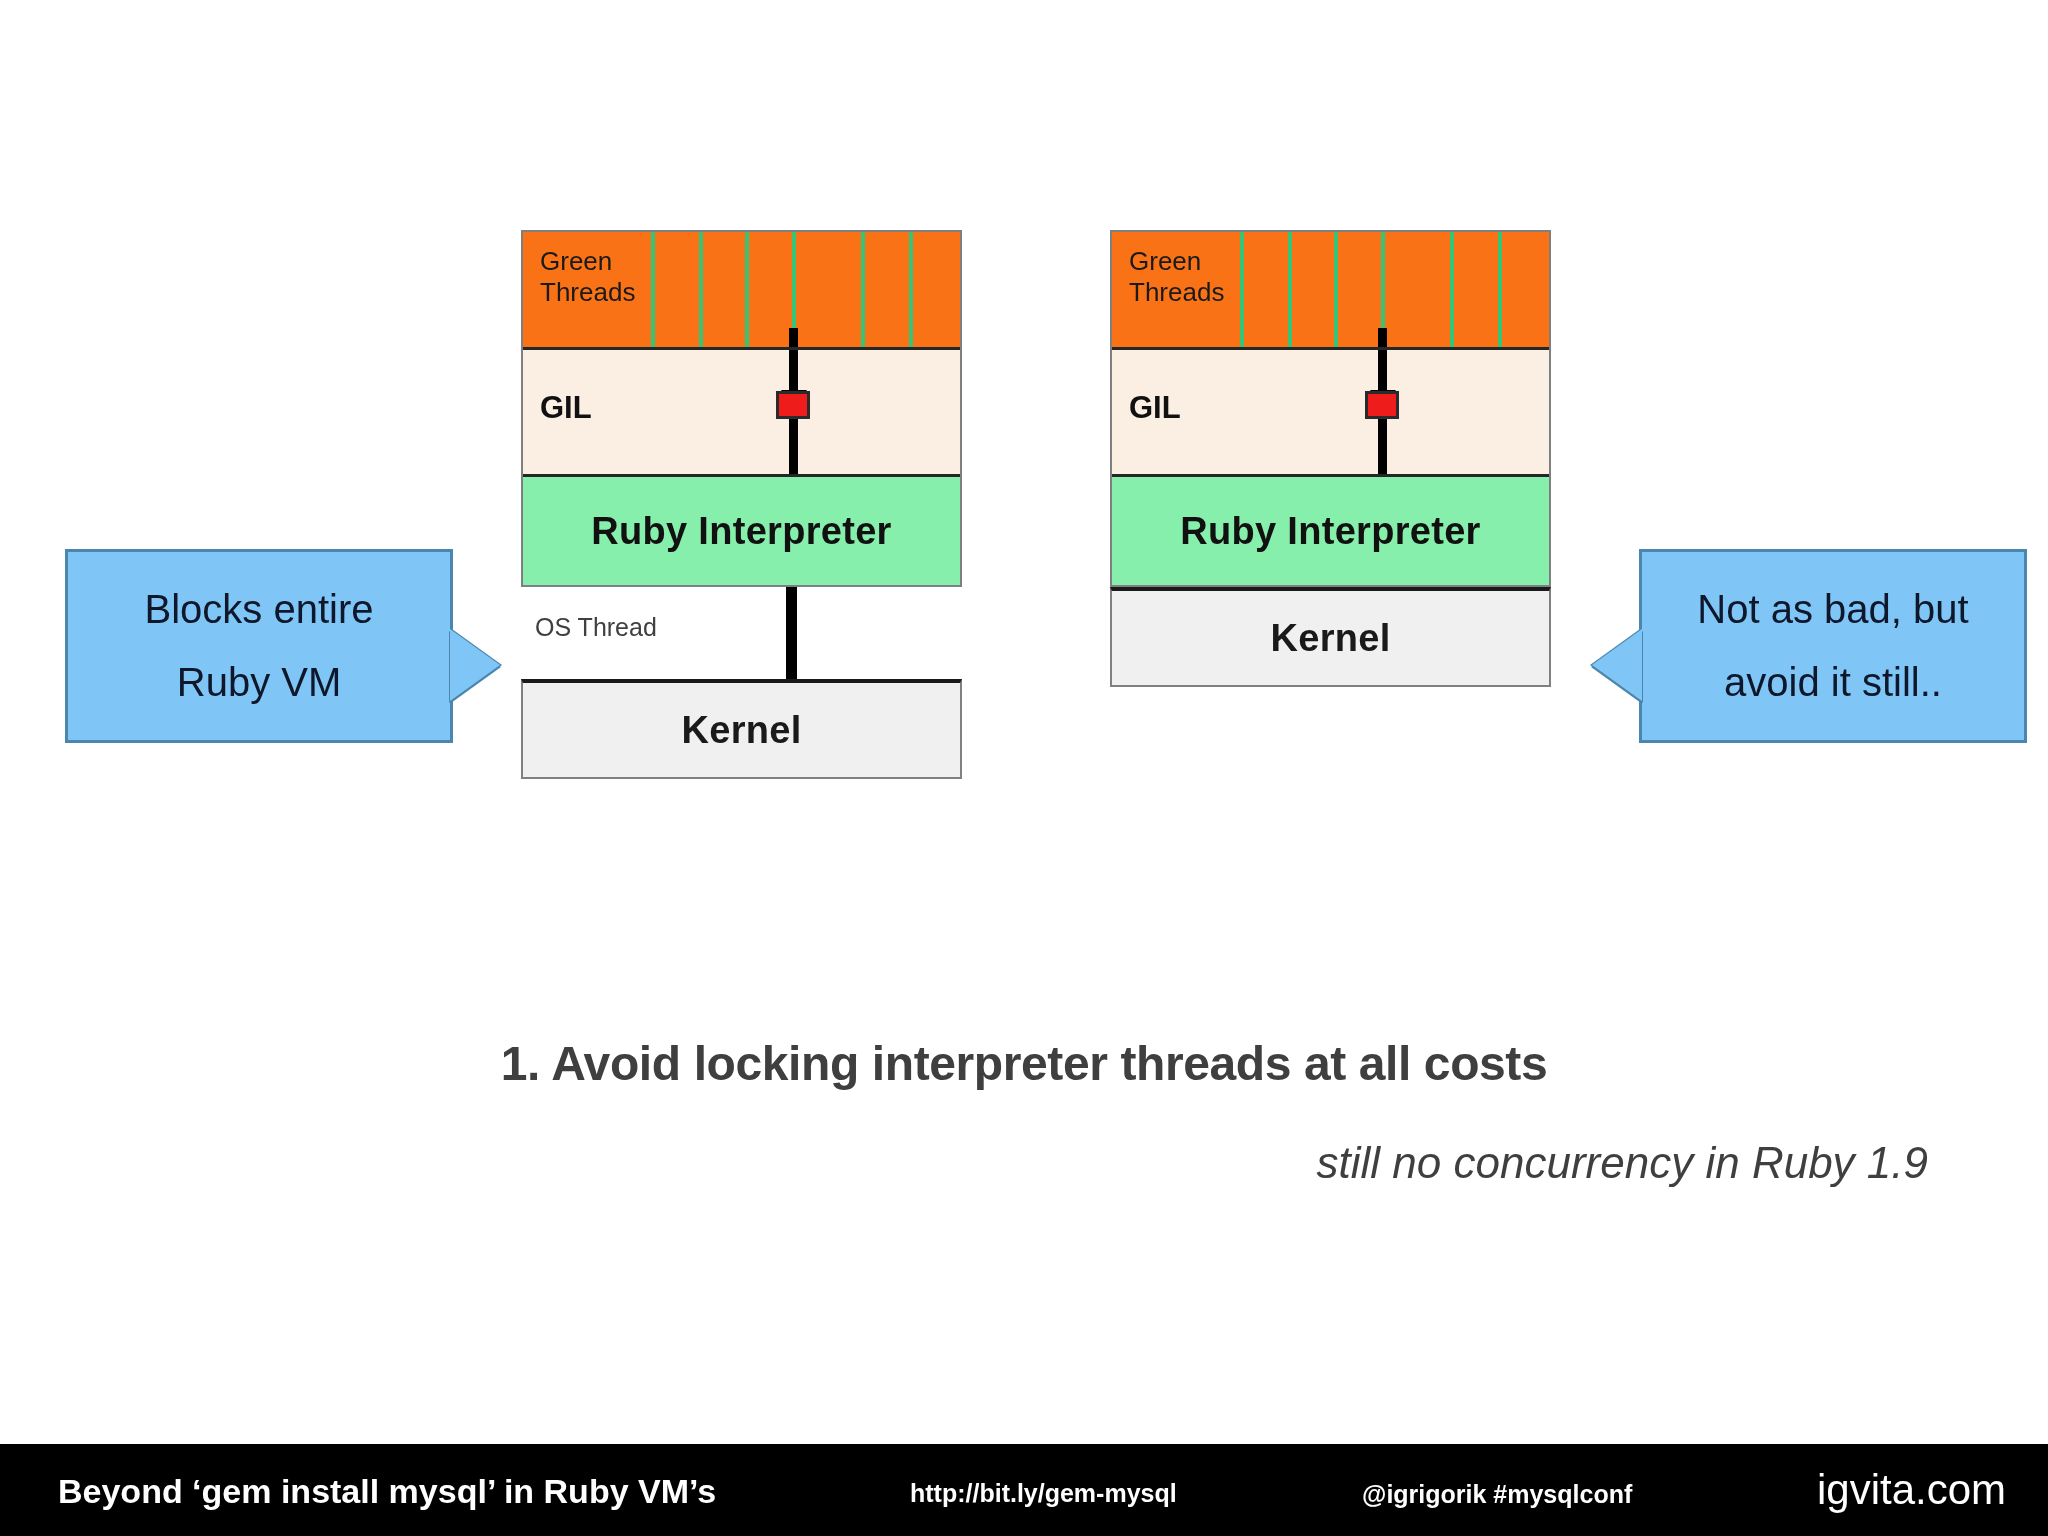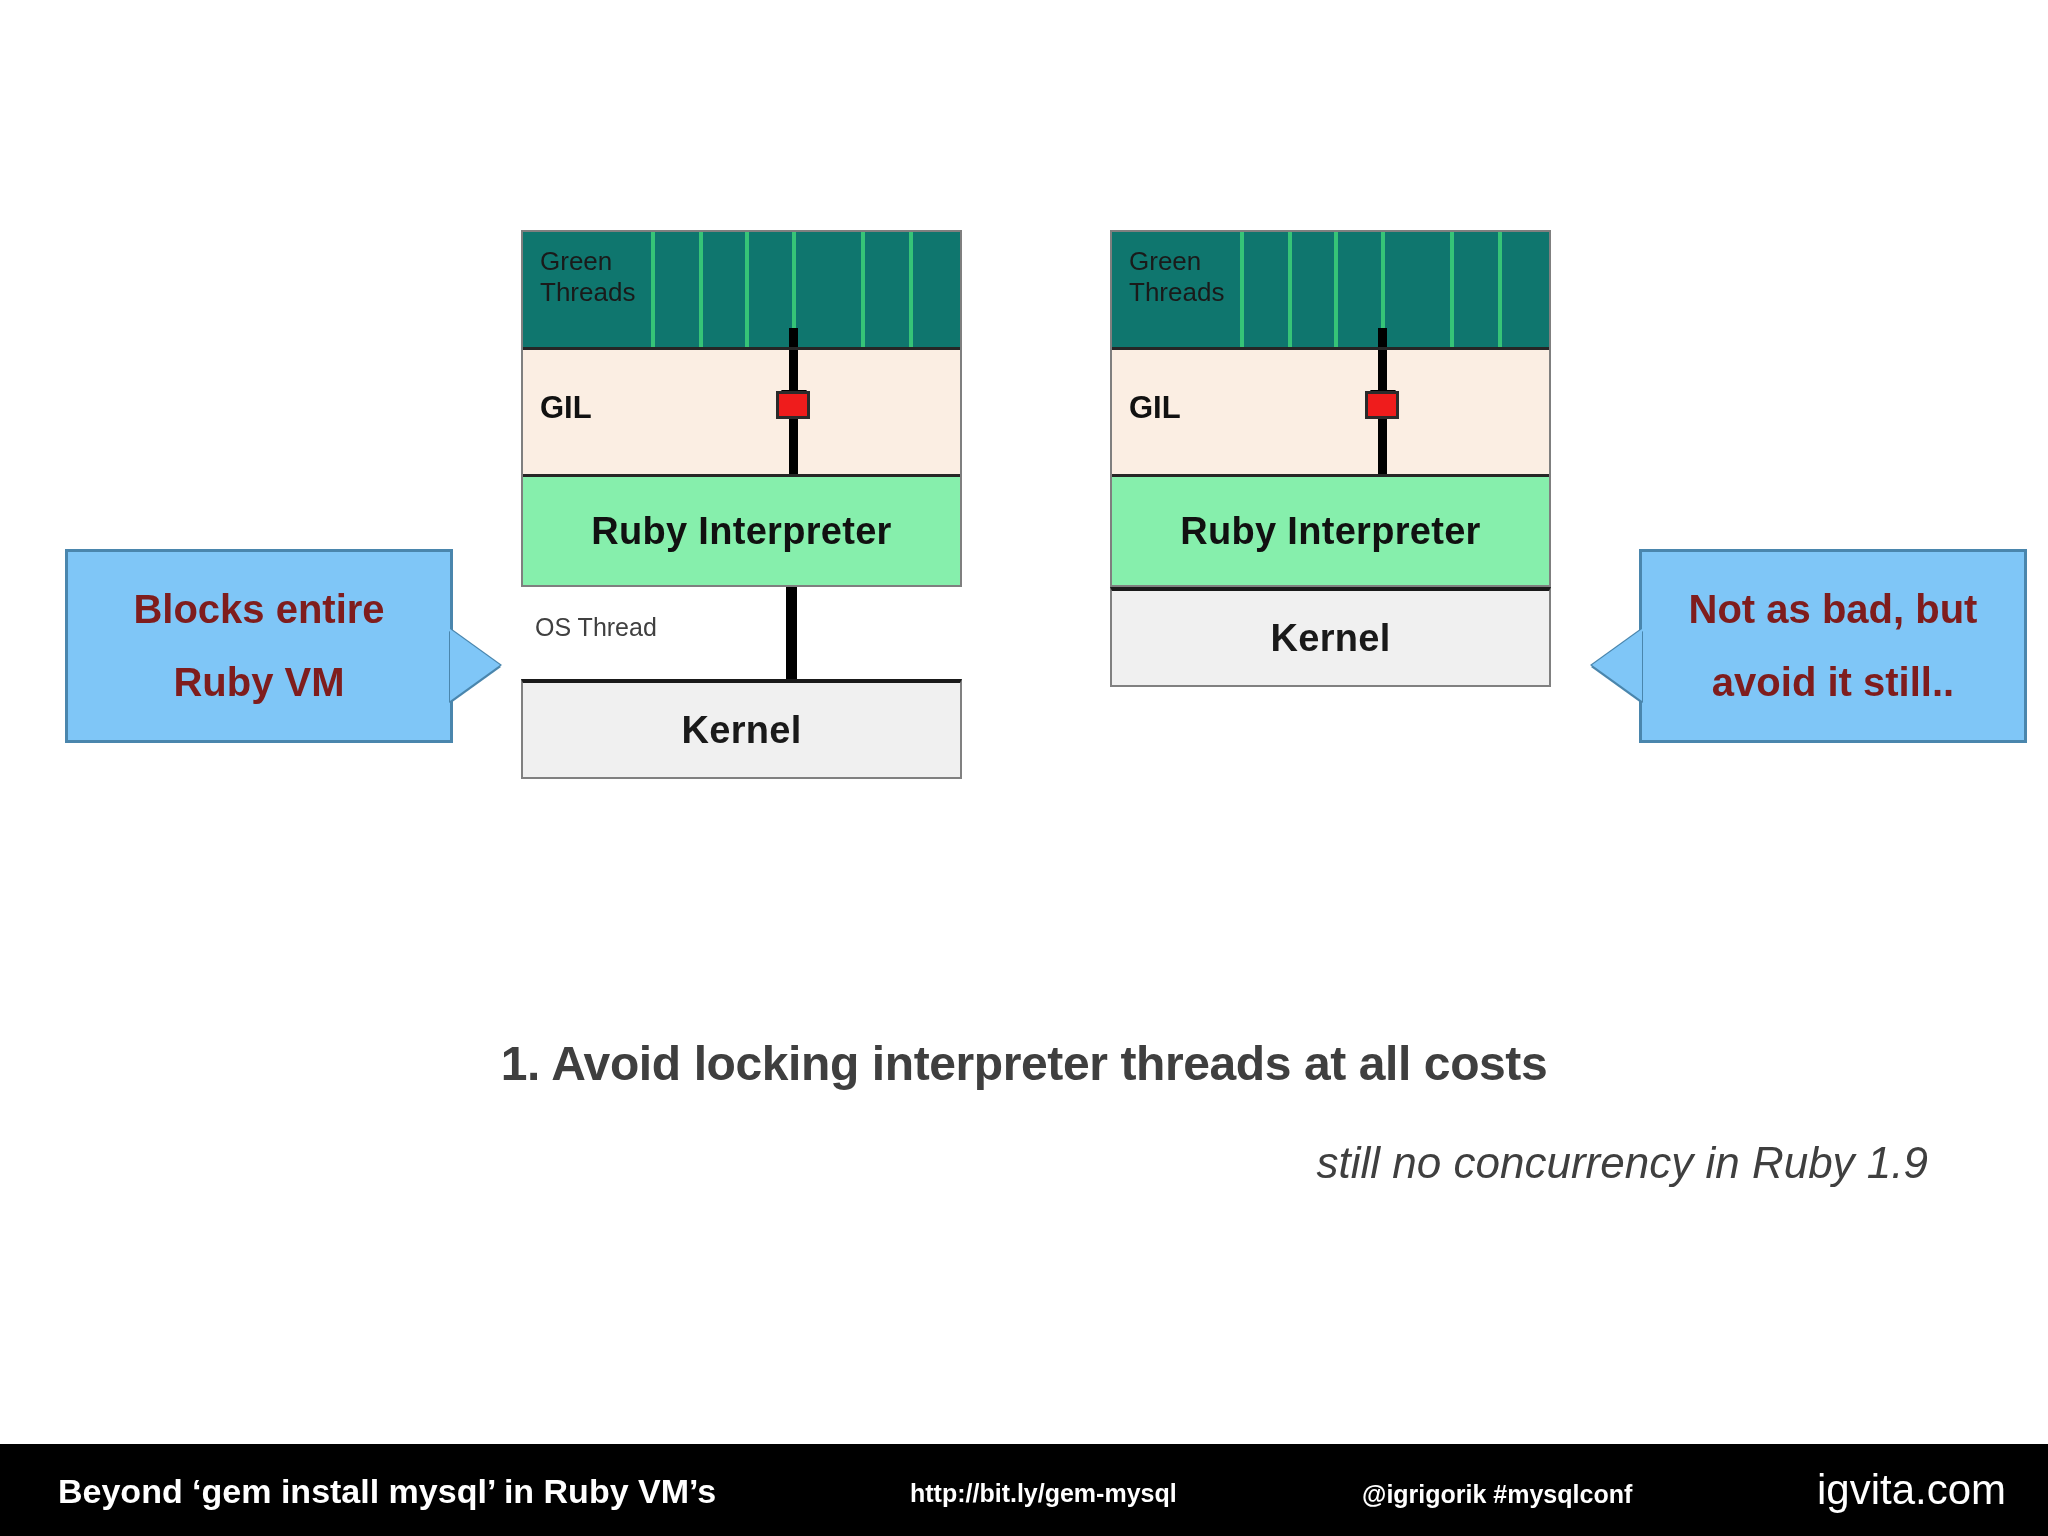--- a/index.html
+++ b/index.html
@@ -42,21 +42,21 @@
     background: #ffffff;
   }
 
   .band {
     position: relative;
     box-sizing: border-box;
     overflow: hidden;
   }
   .band-green {
     height: 118px;
-    background: #0f766e;
+    background: #f97316;
     border-bottom: 3px solid #262626;
   }
   .band-gil {
     height: 127px;
     background: #fbeee3;
     border-bottom: 3px solid #262626;
   }
   .band-interp {
     height: 108px;
     background: #86efac;
@@ -169,23 +169,23 @@
   
   .callout {
     position: absolute;
     box-sizing: border-box;
     background: #7fc6f7;
     border: 3px solid #4a86ad;
     display: flex;
     flex-direction: column;
     align-items: center;
     justify-content: center;
-    color: #7f1d1d;
+    color: #0f172a;
     font-size: 40px;
-    font-weight: bold;
+    font-weight: normal;
     line-height: 1.22;
     text-align: center;
     gap: 24px;
   }
   #callout-left {
     left: 65px;
     top: 549px;
     width: 388px;
     height: 194px;
   }

